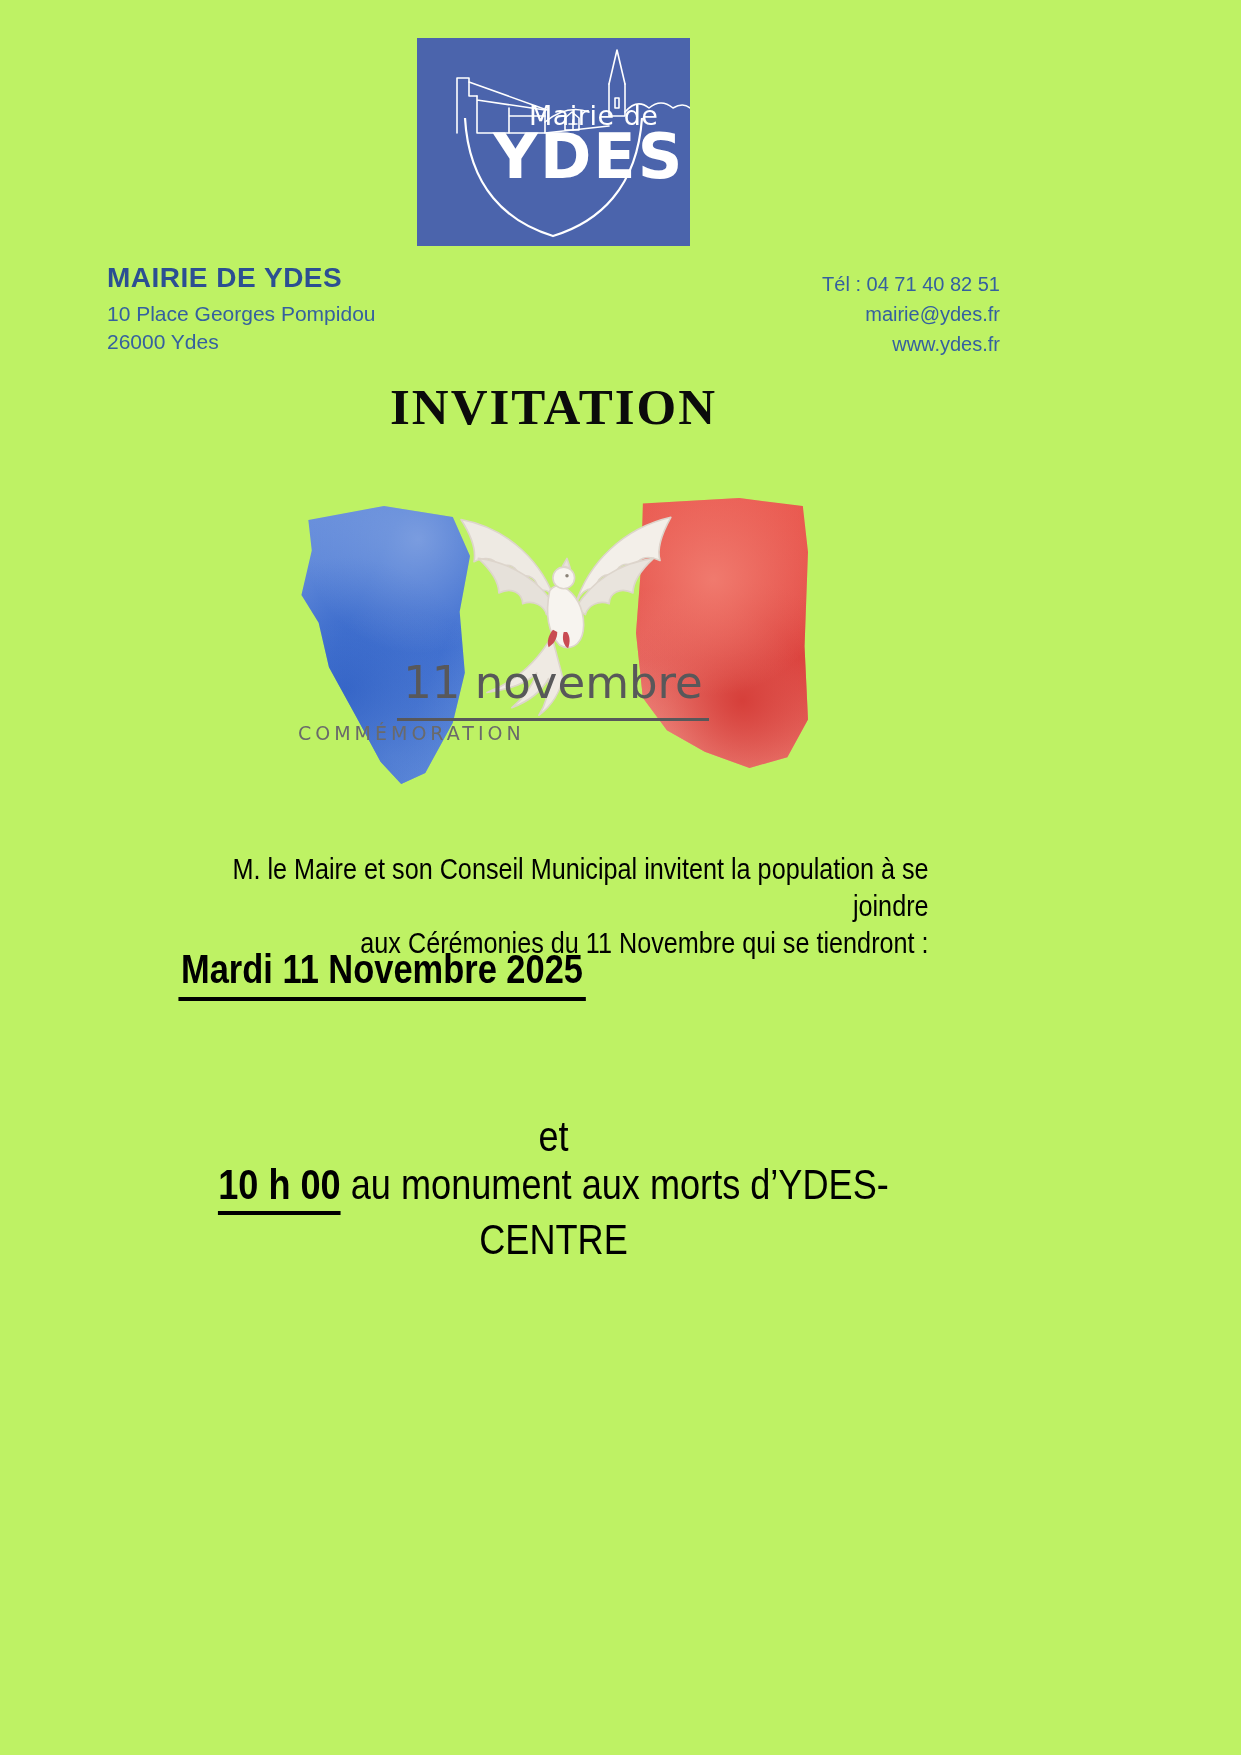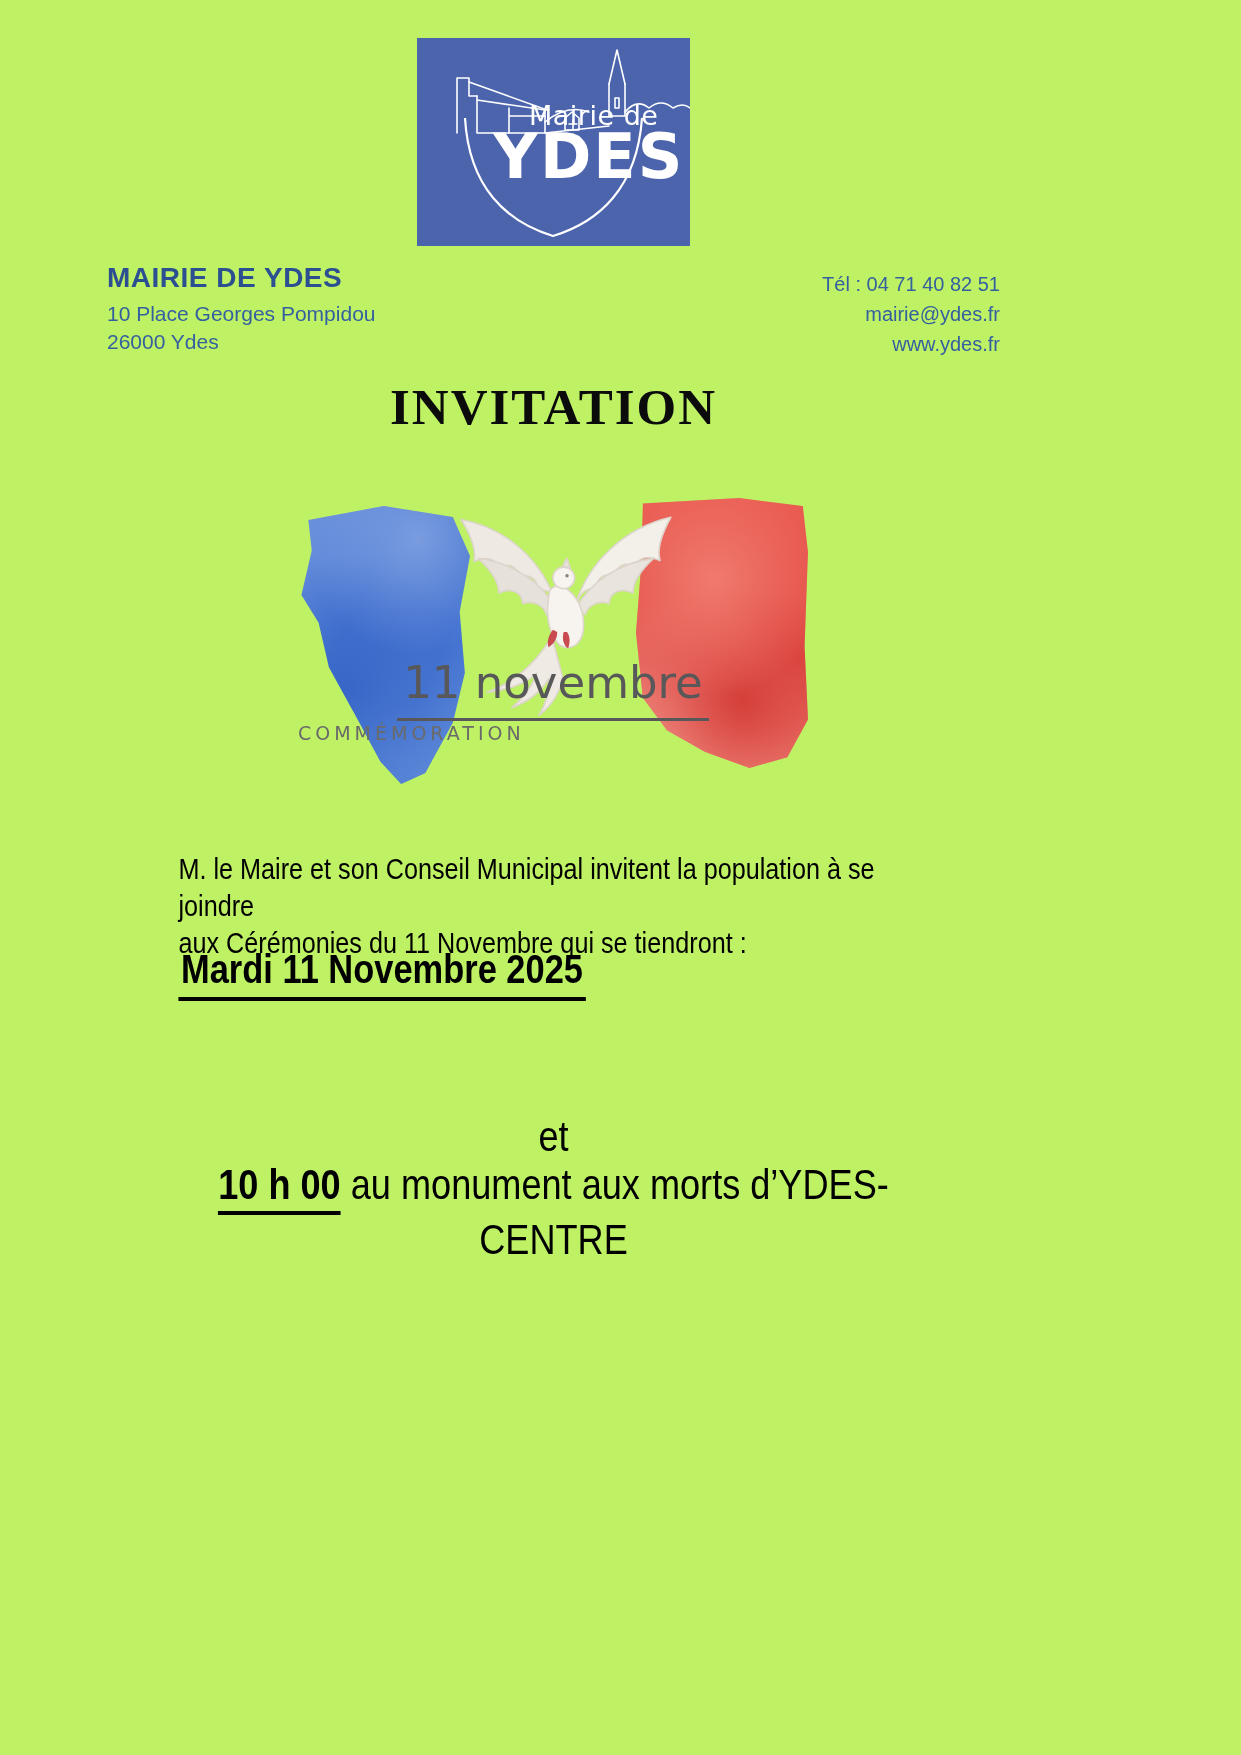--- a/index.html
+++ b/index.html
@@ -51,21 +51,21 @@
   .banner-title{position:absolute;left:0;top:158px;width:100%;text-align:center;
         font-family:"DejaVu Sans",sans-serif;font-size:45px;color:var(--banner_text_gray,#58585a);}
   .banner-title span{display:inline-block;border-bottom:3px solid var(--banner_text_gray,#58585a);
         padding:0 6px 9px;}
   .banner-sub{position:absolute;left:0;top:224px;width:100%;
         font-family:"DejaVu Sans",sans-serif;font-size:19px;letter-spacing:4px;
         color:var(--banner_sub_gray,#6a6a6a);}
 
   
   .condensed{transform:scaleX(.84);transform-origin:50% 50%;}
-  .intro{position:absolute;left:107px;top:850px;width:893px;text-align:left;
+  .intro{position:absolute;left:107px;top:850px;width:893px;text-align:right;
         font-size:30px;line-height:37px;}
   .date-line{position:absolute;left:107px;top:946px;width:893px;
         font-size:41px;font-weight:bold;}
   .date-line .u{display:inline-block;border-bottom:4px solid #000;padding:0 3px 4px;}
   .time-line{position:absolute;left:107px;width:893px;text-align:center;font-size:43px;}
   .time-line .t{font-weight:bold;display:inline-block;border-bottom:4px solid #000;padding-bottom:2px;}
   .t1{top:1054px;} .et{top:1112px;} .t2{top:1160px;}
 </style>
 </head>
 <body>

